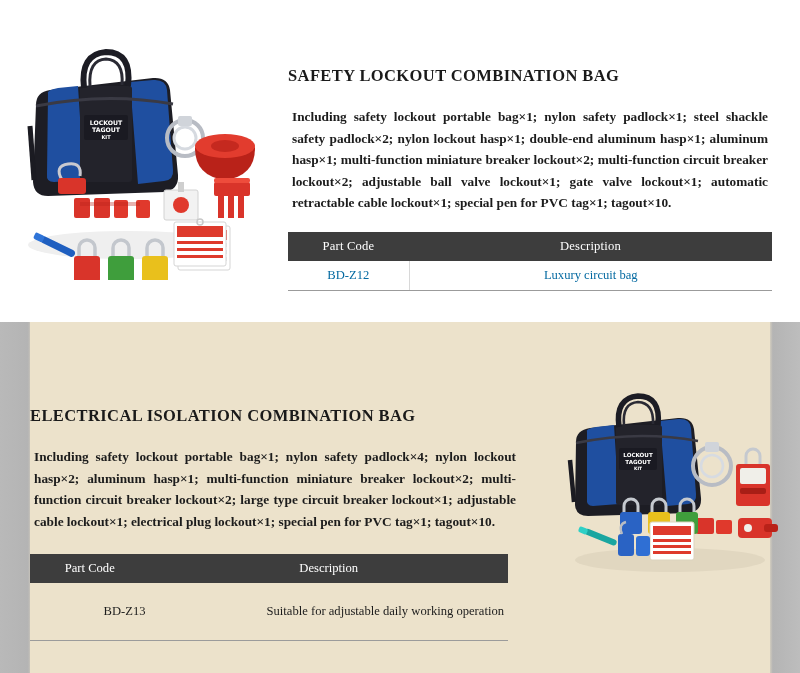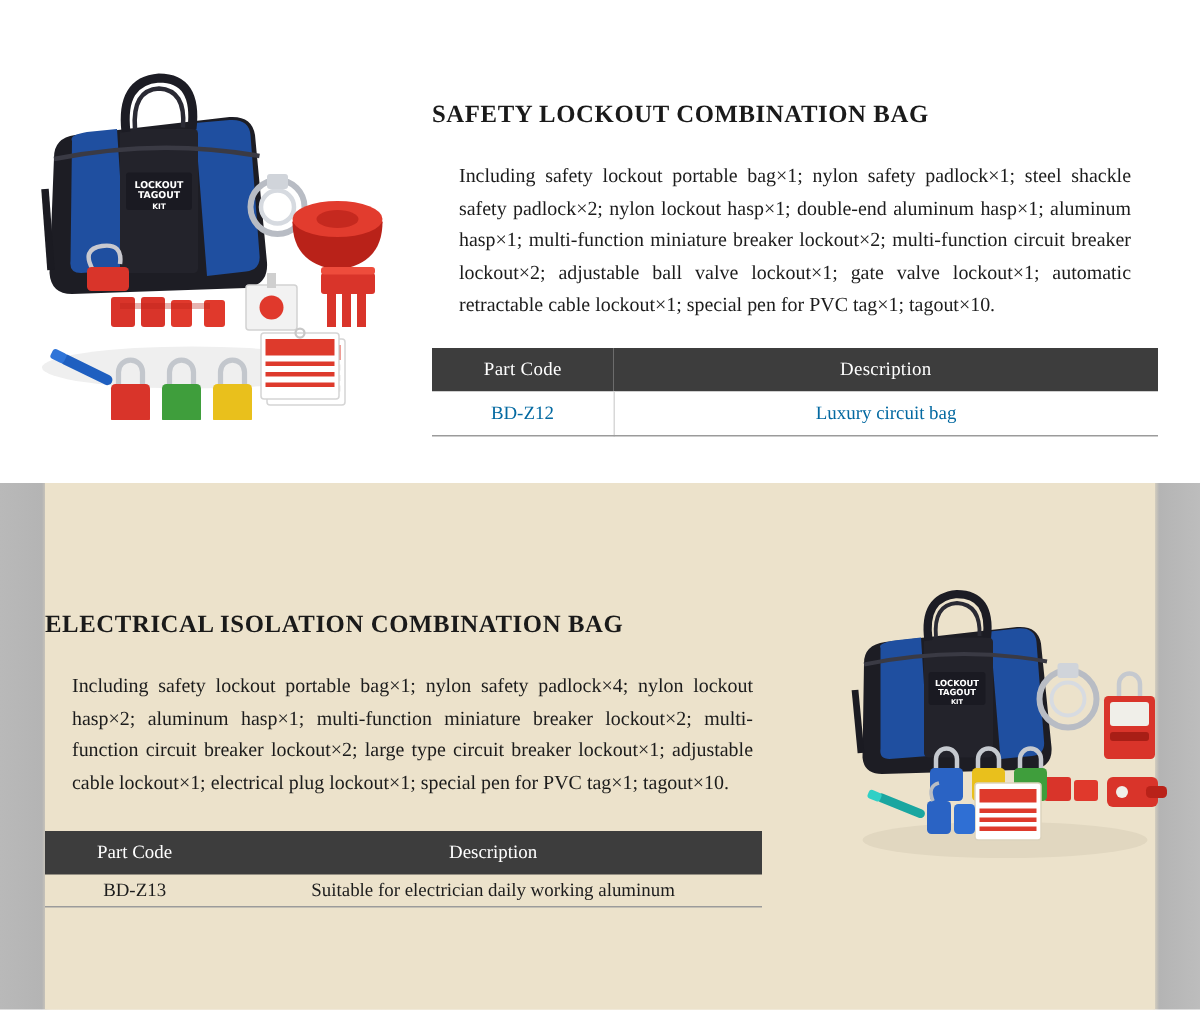--- a/index.html
+++ b/index.html
@@ -58,21 +58,22 @@
   .heading-one {
     font-size: 16.5px;
     margin: 0 0 20px 0;
   }
 
   .body-text {
     font-size: 13.3px;
     line-height: 1.62;
     text-align: justify;
     color: #1c1c1c;
-    margin: 18px;
+    margin: 4px;
+    font-weight: bold;
   }
 
   .table-wrap {
     margin-top: 18px;
     width: 484px;
     border-collapse: collapse;
   }
   table.spec {
     border-collapse: collapse;
     width: 100%;
@@ -144,22 +145,22 @@
     font-size: 12.6px;
   }
   table.spec2 thead th {
     background: #3d3d3d;
     color: #ffffff;
     font-weight: normal;
     padding: 7px 4px;
     text-align: center;
   }
   table.spec2 tbody td {
-    padding: 3px 4px;
-    text-align: center;
+    padding: 21px 4px;
+    text-align: right;
     color: #1c1c1c;
     border-bottom: 1px solid #9b9b9b;
     background: transparent;
   }
   table.spec2 .col-code { width: 25%; }
 
   
   .photo svg { display: block; }
 </style>
 </head>
@@ -383,21 +384,21 @@
         <table class="spec2">
           <thead>
             <tr>
               <th class="col-code">Part Code</th>
               <th>Description</th>
             </tr>
           </thead>
           <tbody>
             <tr>
               <td class="col-code">BD-Z13</td>
-              <td>Suitable for electrician daily working aluminum</td>
+              <td>Suitable for adjustable daily working operation</td>
             </tr>
           </tbody>
         </table>
       </div>
     </div>
   </div>
 
 </div>
 
 </body></html>

